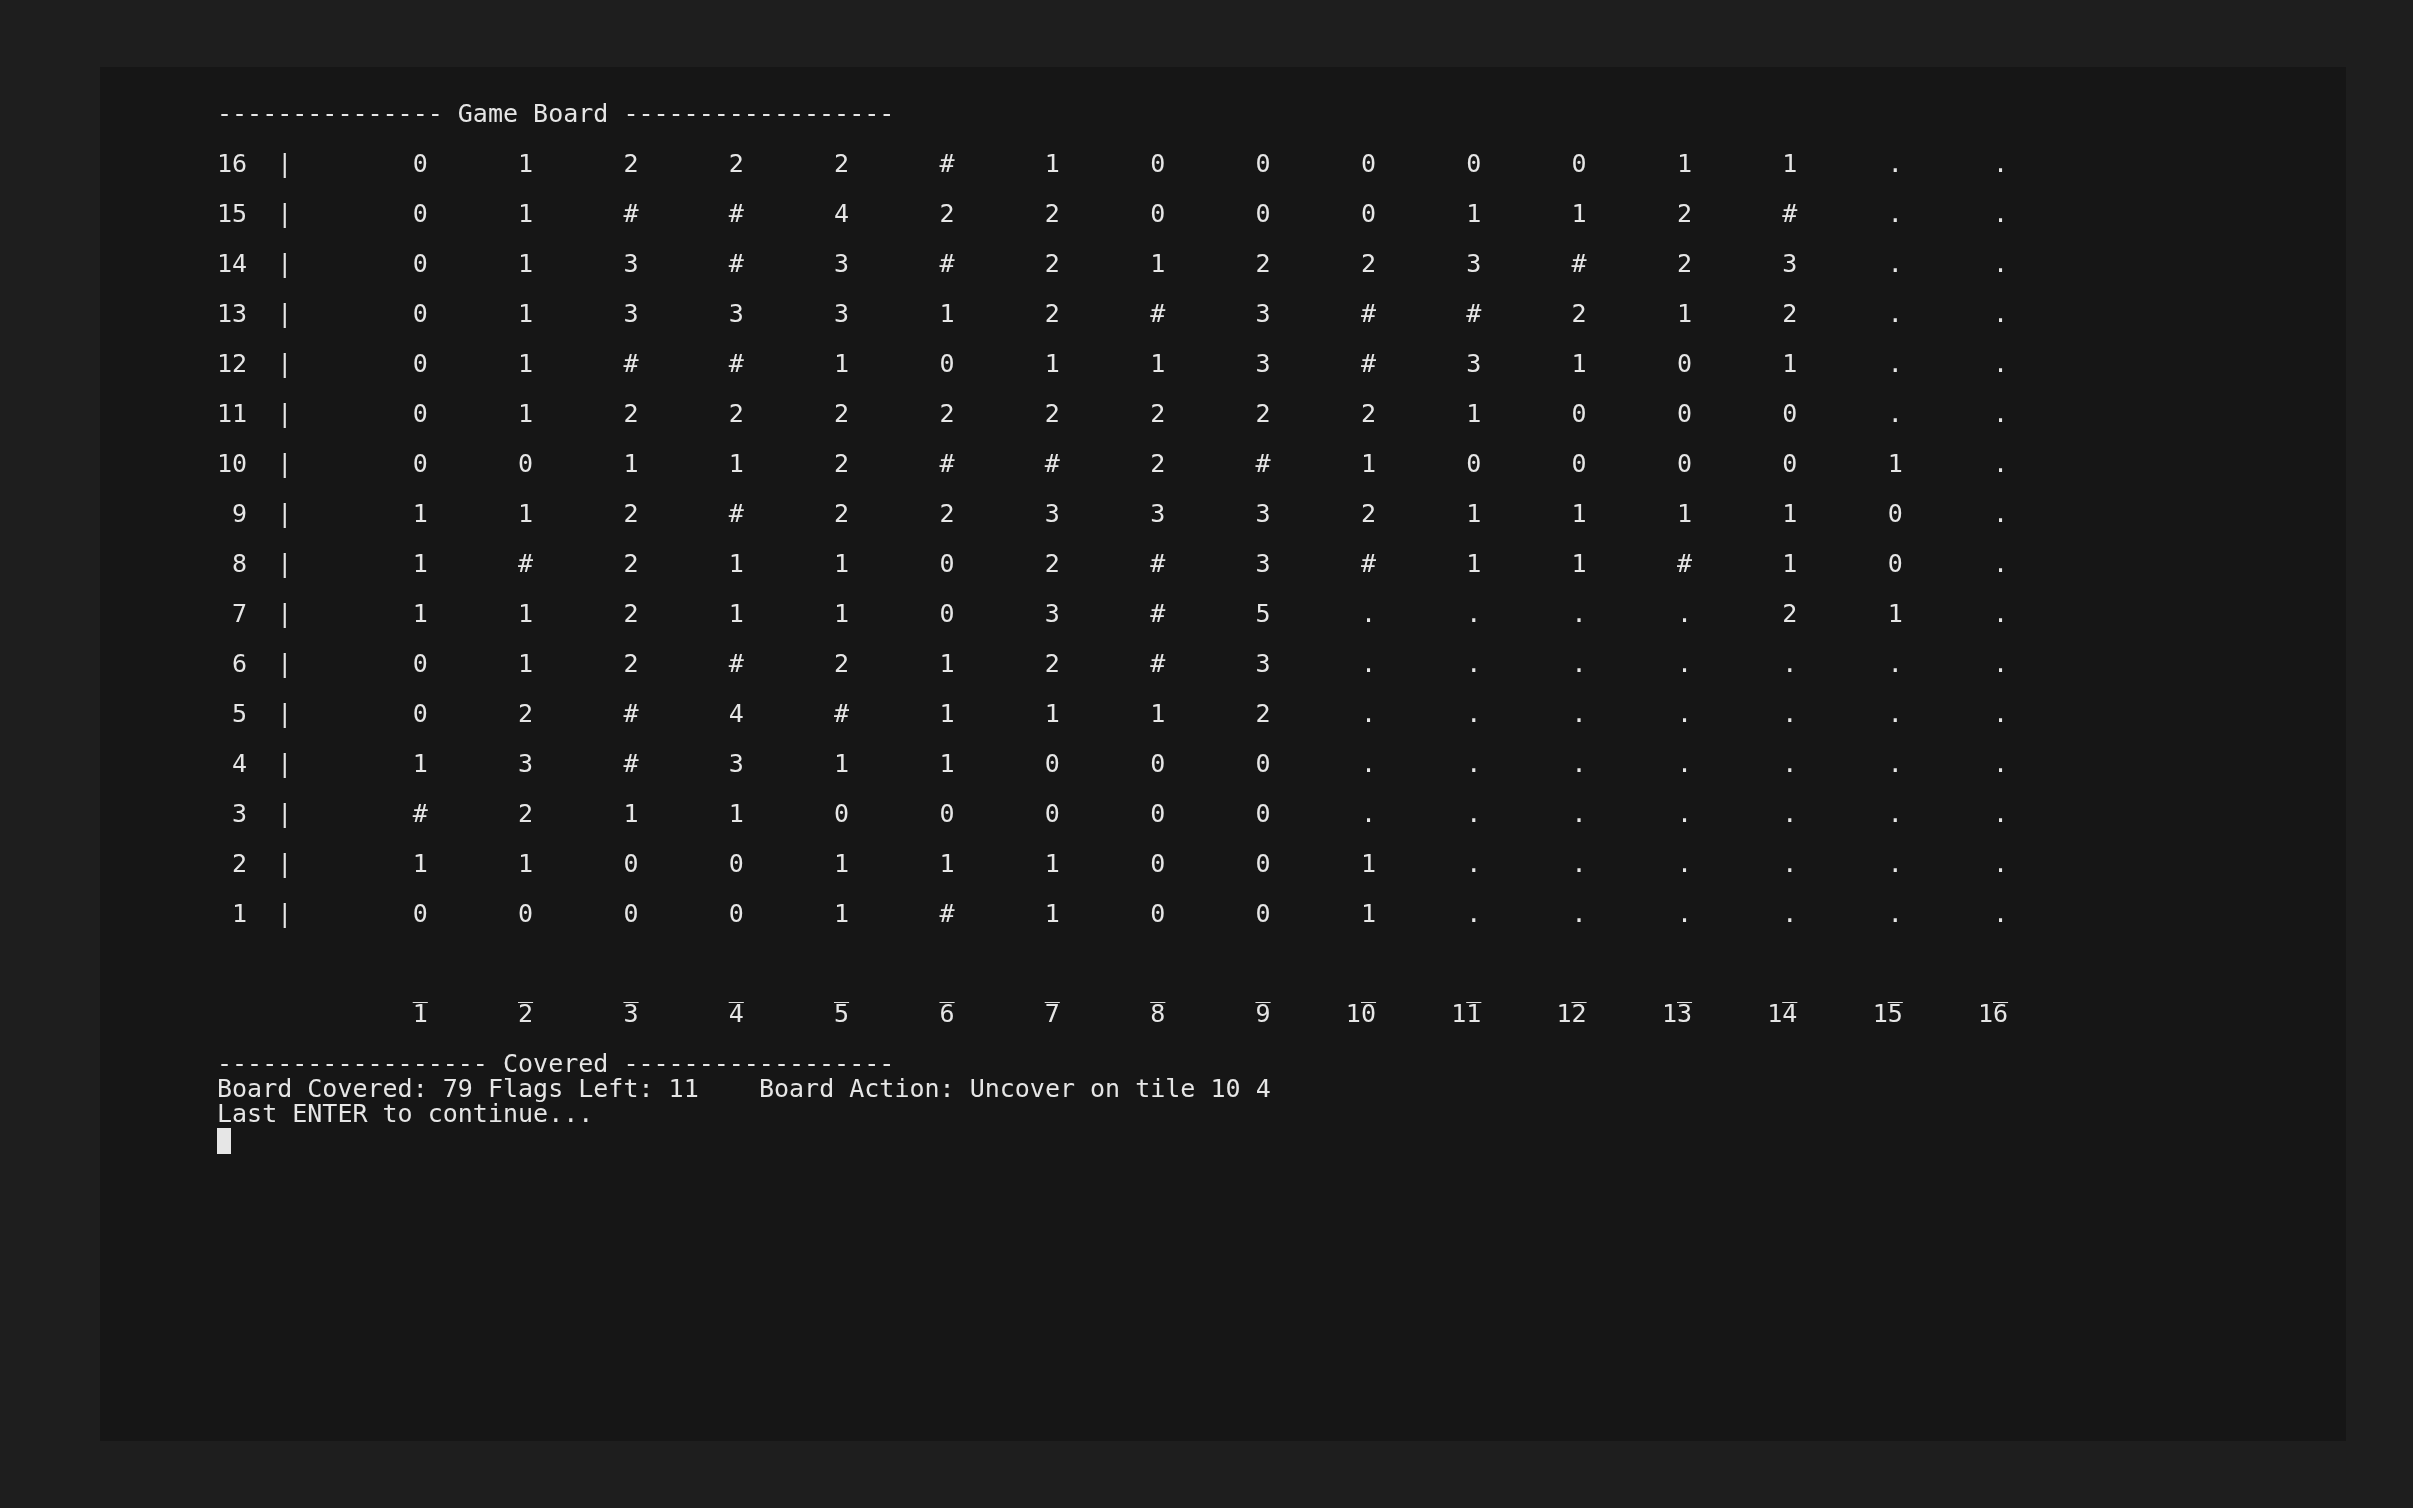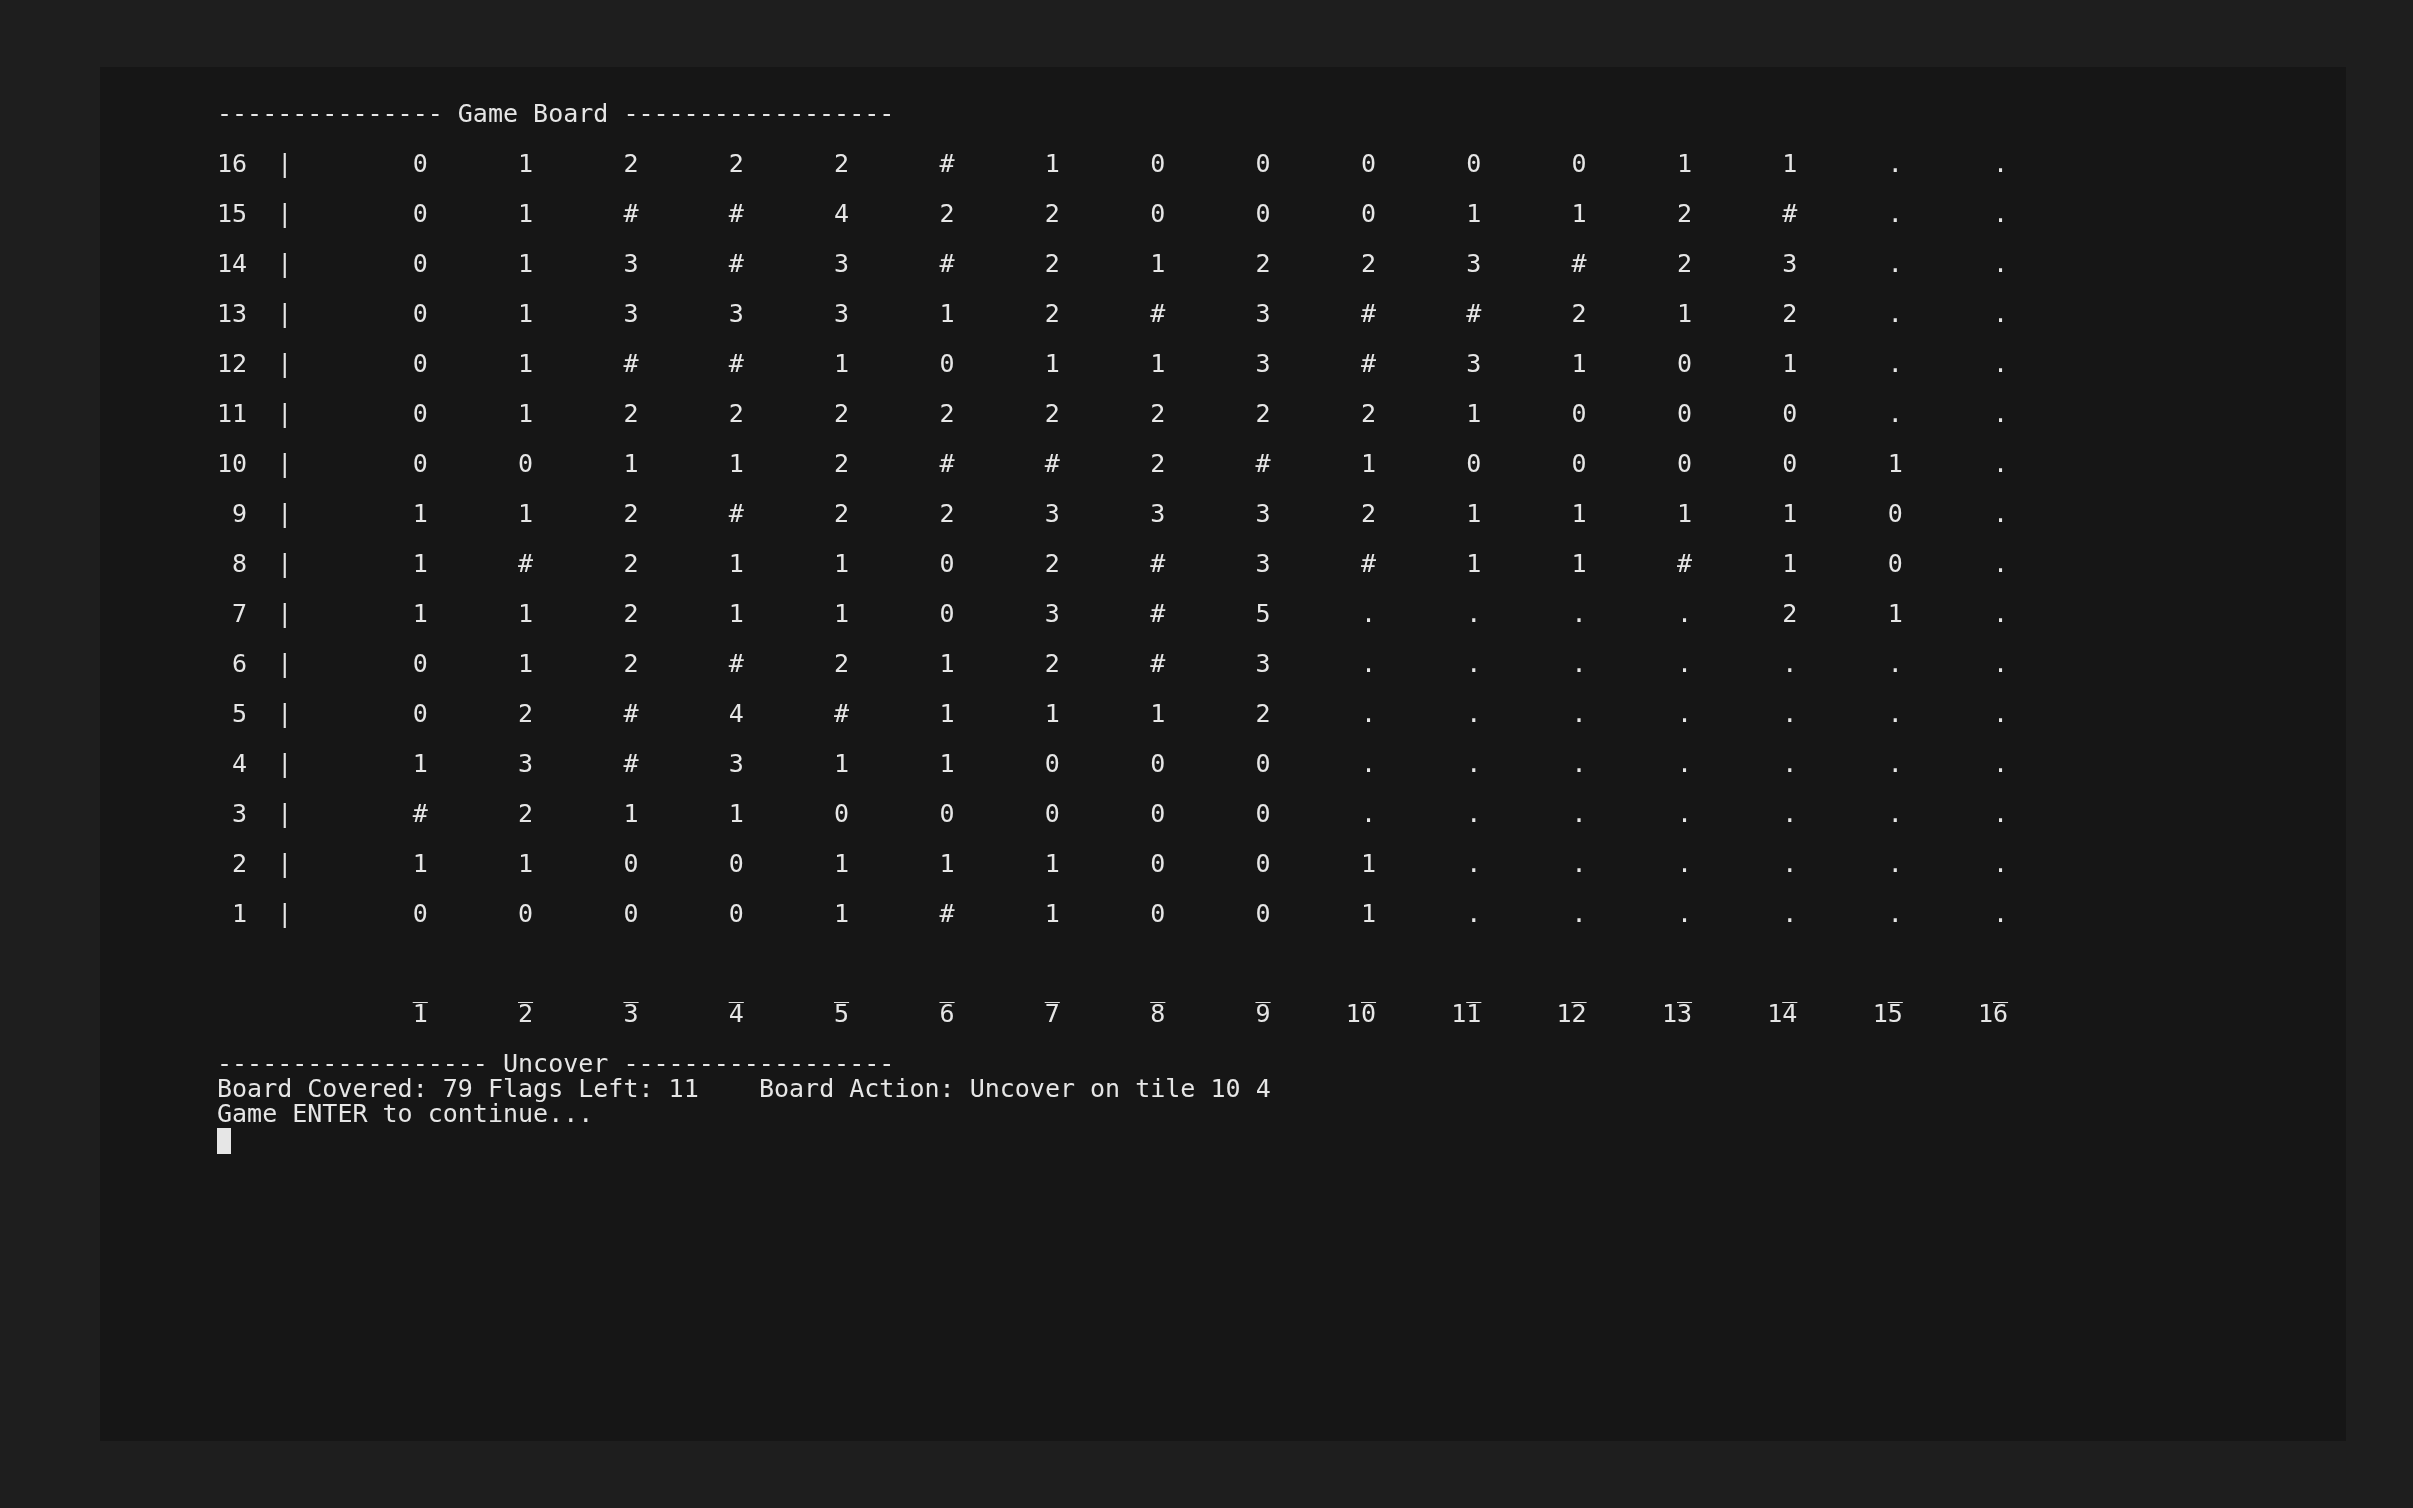--- a/index.html
+++ b/index.html
@@ -77,18 +77,18 @@
  3  |        #      2      1      1      0      0      0      0      0      .      .      .      .      .      .      .
 
  2  |        1      1      0      0      1      1      1      0      0      1      .      .      .      .      .      .
 
  1  |        0      0      0      0      1      #      1      0      0      1      .      .      .      .      .      .
 </span>
 <span id="col-axis">
              _      _      _      _      _      _      _      _      _      _      _      _      _      _      _      _
              1      2      3      4      5      6      7      8      9     10     11     12     13     14     15     16
 </span>
-<span>------------------ Uncover ------------------</span>
+<span>------------------ Covered ------------------</span>
 <span><span>Board Covered:</span> <span>79</span> <span>Flags Left:</span> <span>11</span>    <span>Board Action:</span> <span>Uncover on tile 10 4</span></span>
-<span>Game ENTER to continue...</span>
+<span>Last ENTER to continue...</span>
 <span class="cursor"></span></div>
 </div>
 
 
 </body></html>

